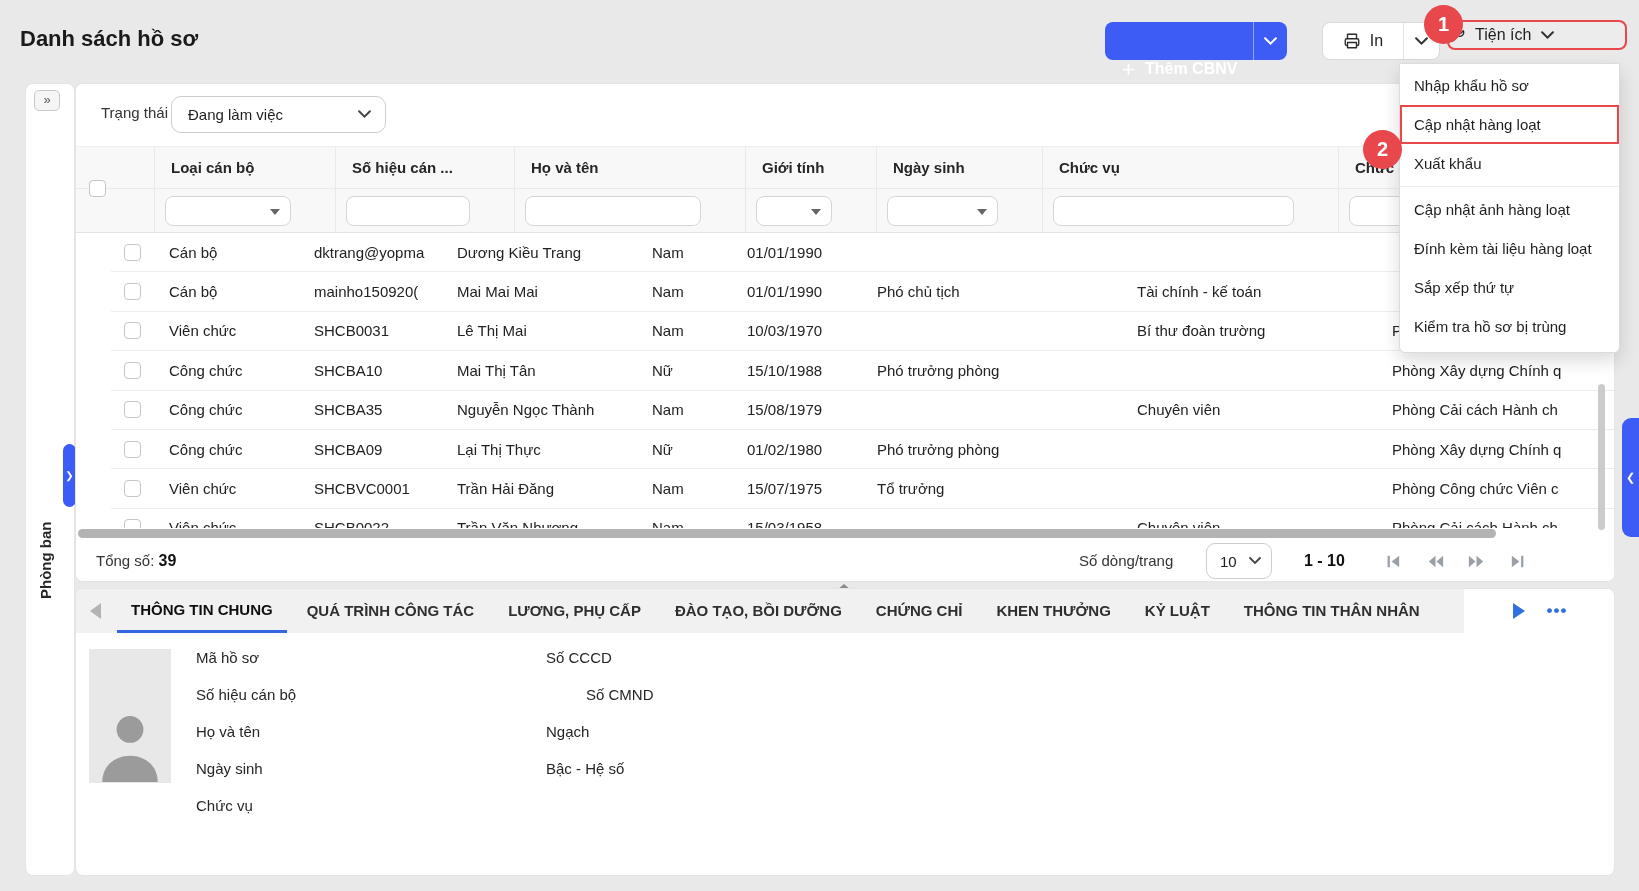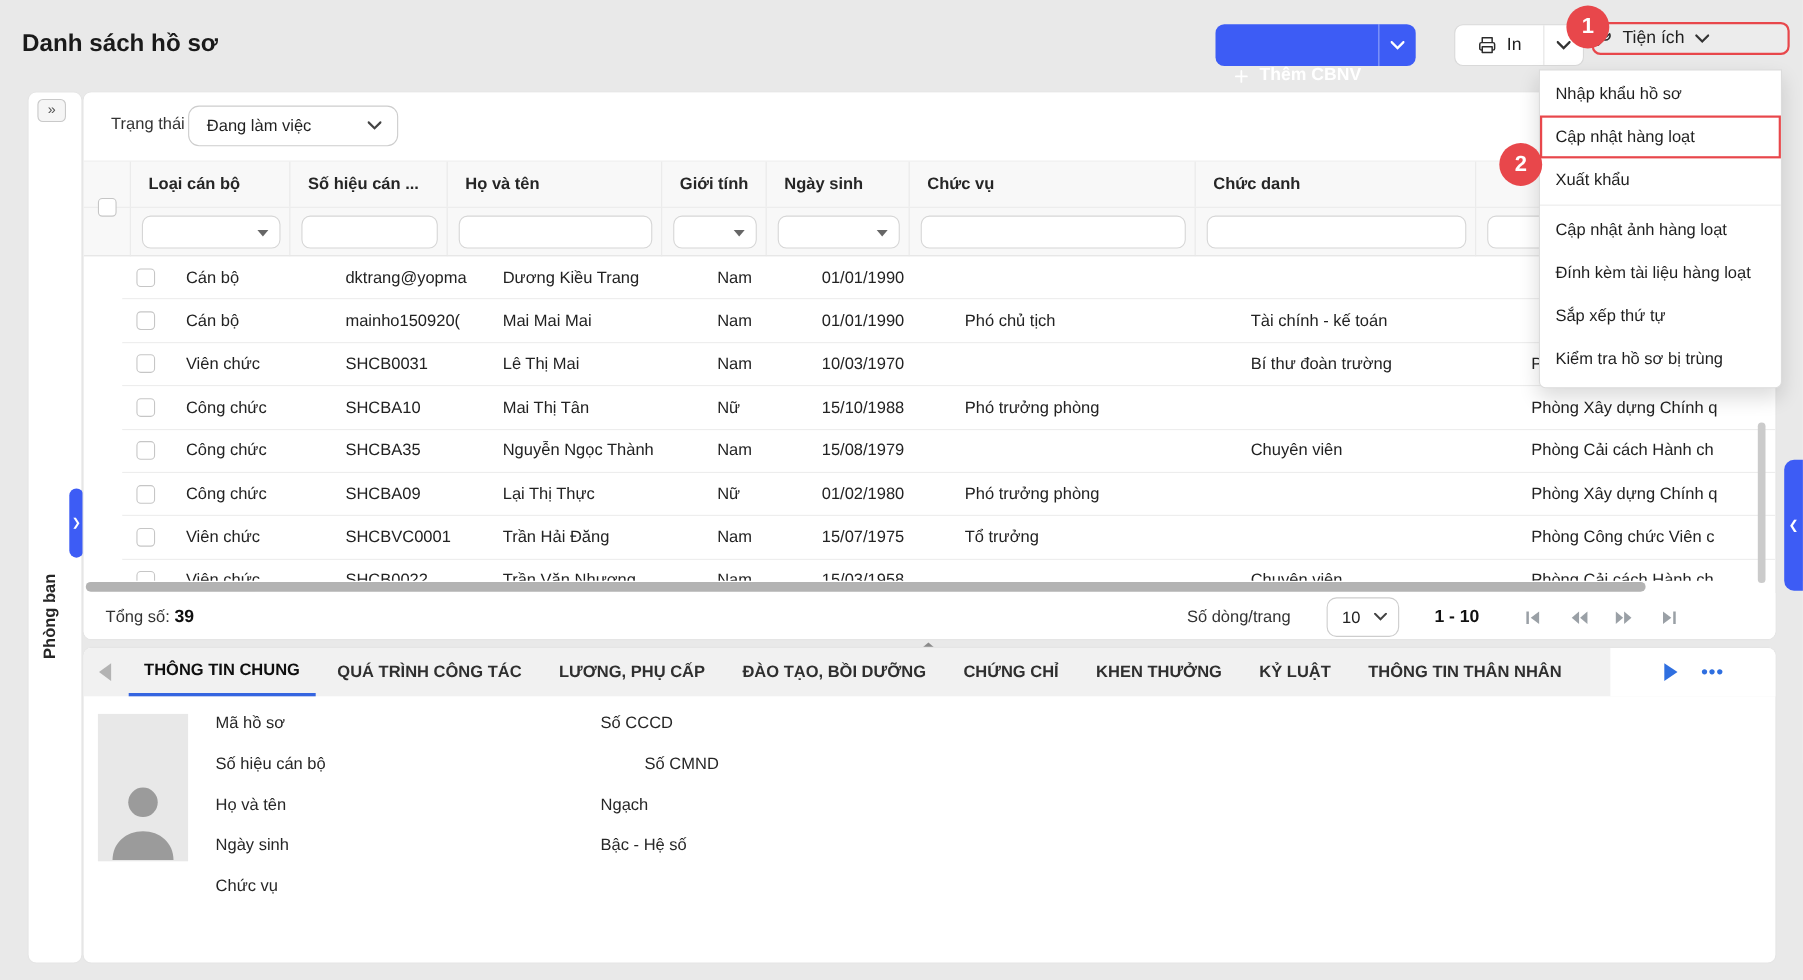--- a/index.html
+++ b/index.html
@@ -29,23 +29,23 @@
   
   .side-rail { position:absolute; left:25px; top:83px; width:50px; height:793px; background:#fff; border:1px solid #e5e5e5; border-radius:8px; }
   .expand-btn { position:absolute; left:8px; top:6px; width:26px; height:21px; border:1px solid #c9c9c9; border-radius:5px; background:#f5f5f5; color:#555; font-size:13px; line-height:18px; text-align:center; cursor:pointer; }
   .vlabel { position:absolute; left:11px; top:350px; height:165px; writing-mode:vertical-rl; transform:rotate(180deg); font-size:15px; font-weight:700; color:#262626; display:flex; align-items:center; }
   .rail-pill { position:absolute; left:37px; top:360px; width:13px; height:63px; background:#3d5cf5; border-radius:8px; color:#fff; font-size:10px; font-weight:700; display:flex; align-items:center; justify-content:center; cursor:pointer; }
 
   
   .table-card { position:absolute; left:75px; top:83px; width:1540px; height:499px; background:#fff; border:1px solid #e5e5e5; border-radius:8px; overflow:hidden; }
   .status-row { position:absolute; left:0; top:0; width:100%; height:62px; background:#fff; }
   .status-label { position:absolute; left:25px; top:20px; font-size:15px; color:#333; }
-  .status-select { position:absolute; left:95px; top:12px; width:191px; height:37px; border:1px solid #cdcdcd; border-radius:10px; background:#fff; display:flex; align-items:center; font-size:15px; color:#1f1f1f; padding:0 14px 0 16px; cursor:pointer; }
+  .status-select { position:absolute; left:95px; top:12px; width:215px; height:37px; border:1px solid #cdcdcd; border-radius:10px; background:#fff; display:flex; align-items:center; font-size:15px; color:#1f1f1f; padding:0 14px 0 16px; cursor:pointer; }
   .status-select .sp { flex:1; }
-  .grid-row { display:grid; position:absolute; left:0; width:1540px; }
+  .grid-row { display:grid; position:absolute; left:0; width:1540px;gap:36px; }
   .thead { top:62px; height:43px; background:#f8f8f8; border-top:1px solid #efefef; border-bottom:1px solid #e9e9e9; }
   .th { font-size:15px; font-weight:700; color:#262626; line-height:42px; padding-left:16px; white-space:nowrap; overflow:hidden; border-left:1px solid #e9e9e9; }
   .th:first-child { border-left:none; }
   .tfilter { top:105px; height:44px; background:#f8f8f8; border-bottom:1px solid #e3e3e3; }
   .fcell { position:relative; padding:7px 8px 7px 10px; border-left:1px solid #e9e9e9; }
   .fcell:first-child { border-left:none; }
   .finput { height:30px; background:#fff; border:1px solid #d6d6d6; border-radius:8px; position:relative; }
   .finput .tri { position:absolute; right:10px; top:12px; width:0; height:0; border-left:5px solid transparent; border-right:5px solid transparent; border-top:6px solid #666; }
   .cb { width:17px; height:17px; border:1.5px solid #c6c6c6; border-radius:4px; background:#fff; cursor:pointer; }
   #select-all { position:absolute; left:13px; top:96px; z-index:5; }

